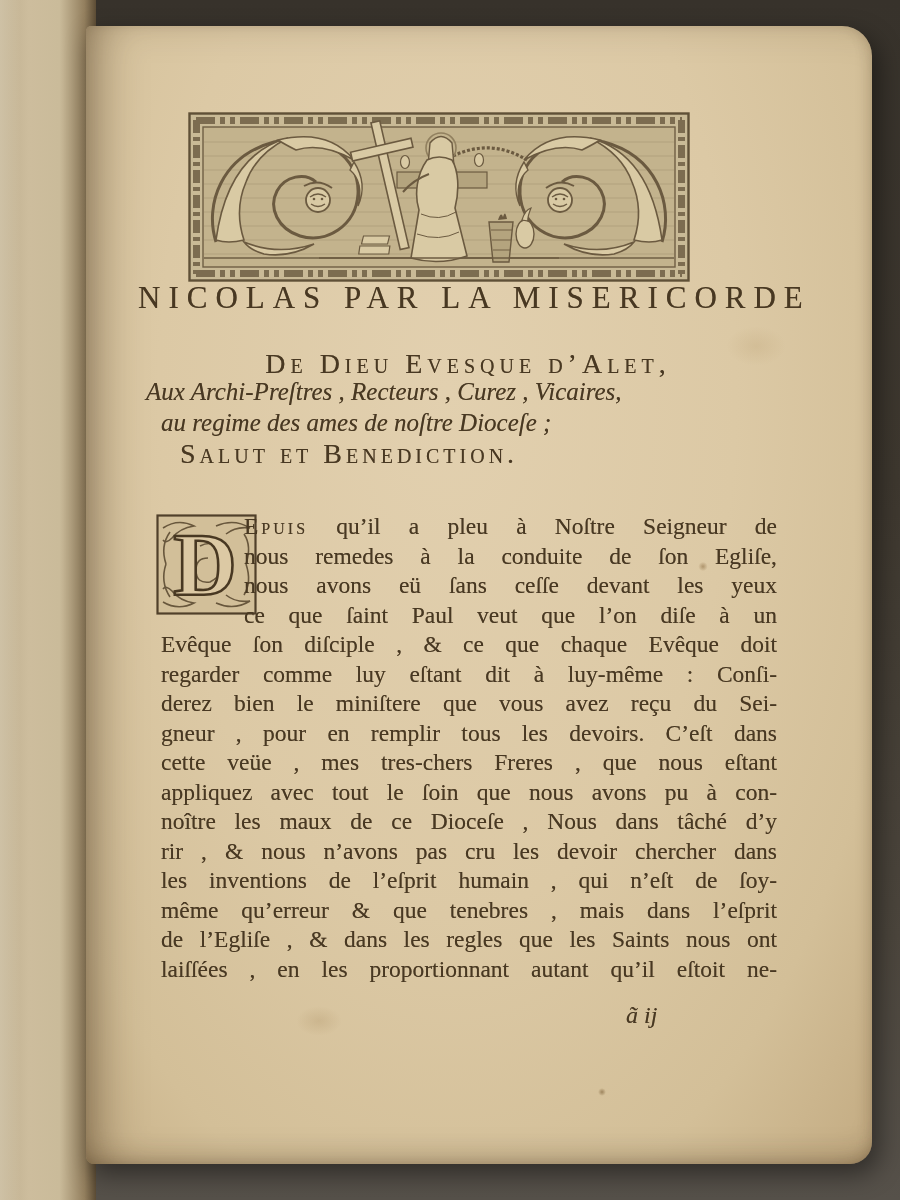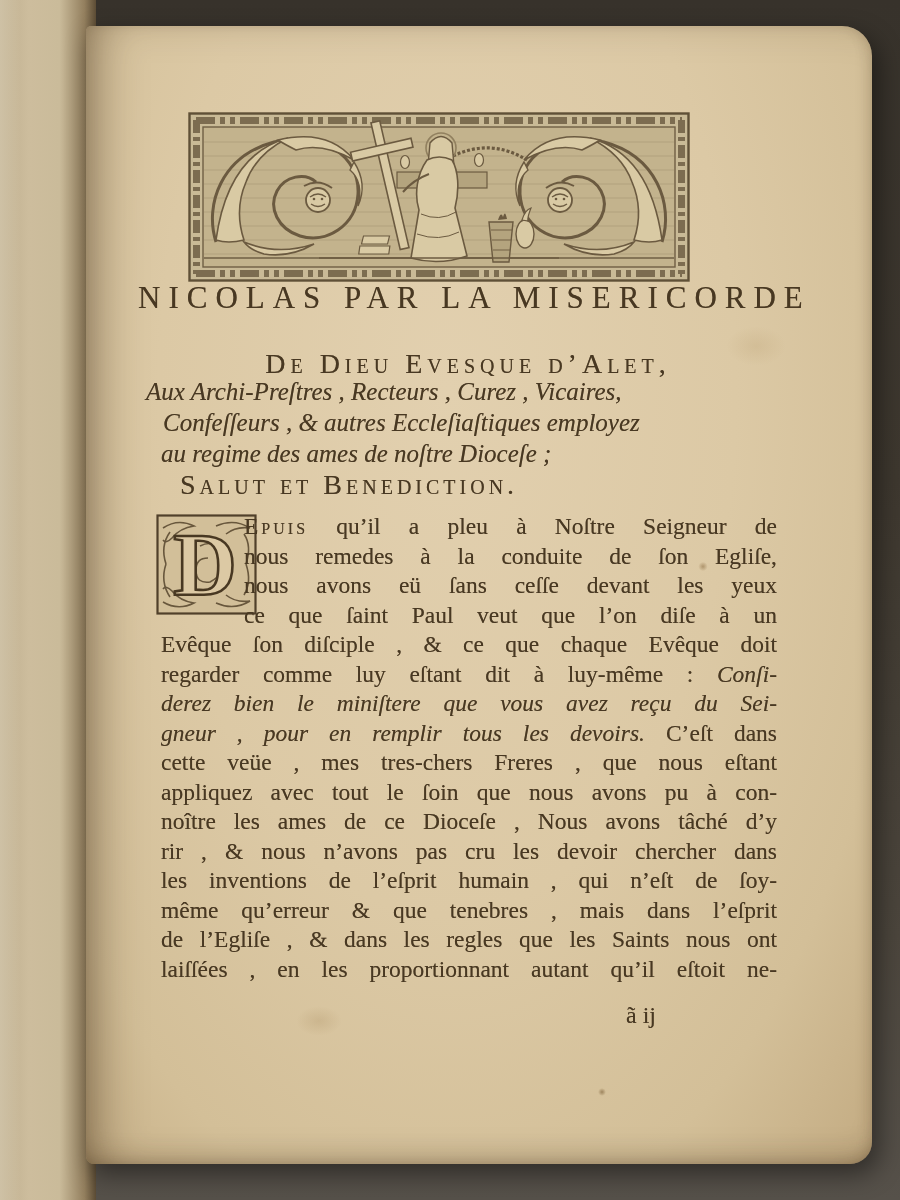--- a/index.html
+++ b/index.html
@@ -60,29 +60,29 @@
   .salutation .it{font-style:italic;}
   .salutation .i1{margin-left:17px;}
   .salutation .i2{margin-left:15px;}
   .salutation .i3{margin-left:34px;}
   .salute-caps{font-variant:small-caps;font-size:28px;letter-spacing:4px;}
 
   
   .body-text{position:absolute;left:75px;top:486px;width:616px;font-size:23.5px;line-height:29.5px;}
   .bl{text-align:justify;text-align-last:justify;height:29.5px;overflow:visible;}
   .bl.ind{margin-left:83px;}
-  .it{font-style:italic;}
+  .it{}
   .sc-open{font-variant:small-caps;letter-spacing:3px;}
 
   .drop-cap{position:absolute;left:70px;top:488px;width:101px;height:101px;}
   .drop-cap svg{display:block;width:100%;height:100%;}
 
   .sig-mark{
     position:absolute;left:540px;top:976px;width:120px;
-    font-size:24px;
+    font-style:italic;font-size:24px;
   }
 </style>
 </head>
 <body>
 
 <div class="scene">
 
   <div class="prev-page"></div>
   <div class="prev-page-fold"></div>
 
@@ -186,21 +186,20 @@
           <line x1="-120" y1="58" x2="120" y2="58" stroke="#6b5a40" stroke-width="1.6"></line>
         </g>
       </svg>
     </div>
 
     <div class="title-1 ink">NICOLAS PAR LA MISERICORDE</div>
     <div class="title-2 ink">De Dieu Evesque d’Alet,</div>
 
     <div class="salutation ink">
       <div class="line it">Aux Archi-Preſtres , Recteurs , Curez , Vicaires,</div>
-      <div class="line it i1">Confeſſeurs , &amp; autres Eccleſiaſtiques employez</div>
       <div class="line it i2">au regime des ames de noſtre Dioceſe ;</div>
       <div class="line i3 salute-caps">Salut et Benediction.</div>
     </div>
 
     <div class="drop-cap">
       <svg viewBox="0 0 101 101" xmlns="http://www.w3.org/2000/svg">
         <rect x="1.5" y="1.5" width="98" height="98" fill="#d2bf99" stroke="#50402a" stroke-width="2.2"></rect>
         <g stroke="#5d4c33" fill="none" stroke-width="1.6" opacity="0.9">
           <path d="M7 14 Q22 4 38 12 Q24 14 16 24 Q10 30 7 26"></path>
           <path d="M7 88 Q22 97 38 89 Q24 87 16 77 Q10 71 7 75"></path>
@@ -219,21 +218,21 @@
       <div class="bl ind"><span class="sc-open">Epuis</span><span> qu’il a pleu à Noſtre Seigneur de</span></div>
       <div class="bl ind">nous remedes à la conduite de ſon Egliſe,</div>
       <div class="bl ind">nous avons eü ſans ceſſe devant les yeux</div>
       <div class="bl ind">ce que ſaint Paul veut que l’on diſe à un</div>
       <div class="bl">Evêque ſon diſciple , &amp; ce que chaque Evêque doit</div>
       <div class="bl"><span>regarder comme luy eſtant dit à luy-même : </span><span class="it">Conſi-</span></div>
       <div class="bl it">derez bien le miniſtere que vous avez reçu du Sei-</div>
       <div class="bl"><span class="it">gneur , pour en remplir tous les devoirs.</span><span> C’eſt dans</span></div>
       <div class="bl">cette veüe , mes tres-chers Freres , que nous eſtant</div>
       <div class="bl">appliquez avec tout le ſoin que nous avons pu à con-</div>
-      <div class="bl">noître les ames de ce Dioceſe , Nous avons tâché d’y</div>
+      <div class="bl">noître les maux de ce Dioceſe , Nous dans tâché d’y</div>
       <div class="bl">rir , &amp; nous n’avons pas cru les devoir chercher dans</div>
       <div class="bl">les inventions de l’eſprit humain , qui n’eſt de ſoy-</div>
       <div class="bl">même qu’erreur &amp; que tenebres , mais dans l’eſprit</div>
       <div class="bl">de l’Egliſe , &amp; dans les regles que les Saints nous ont</div>
       <div class="bl">laiſſées , en les proportionnant autant qu’il eſtoit ne-</div>
     </div>
 
     <div class="sig-mark ink">ã ij</div>
 
   </div>

